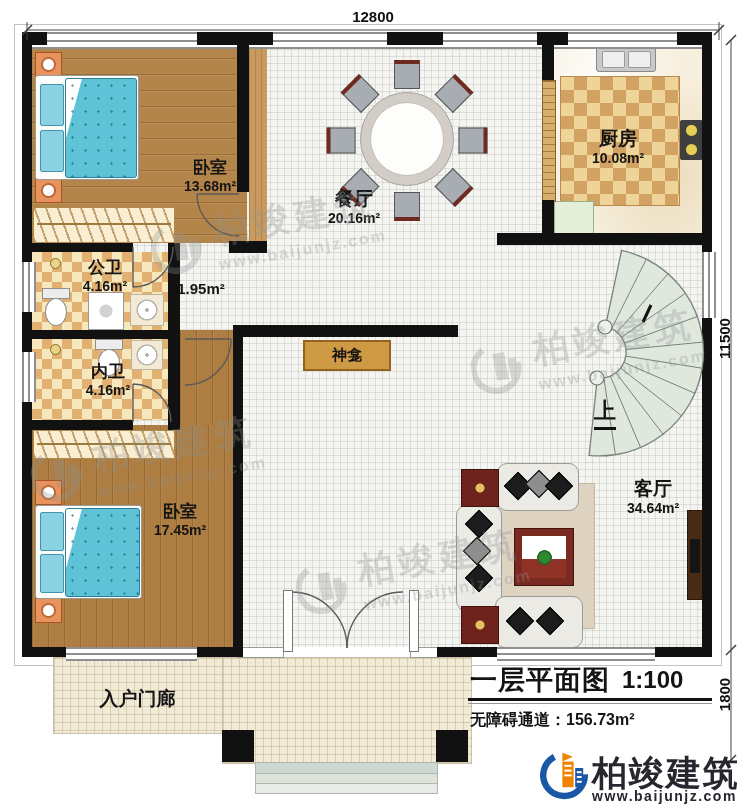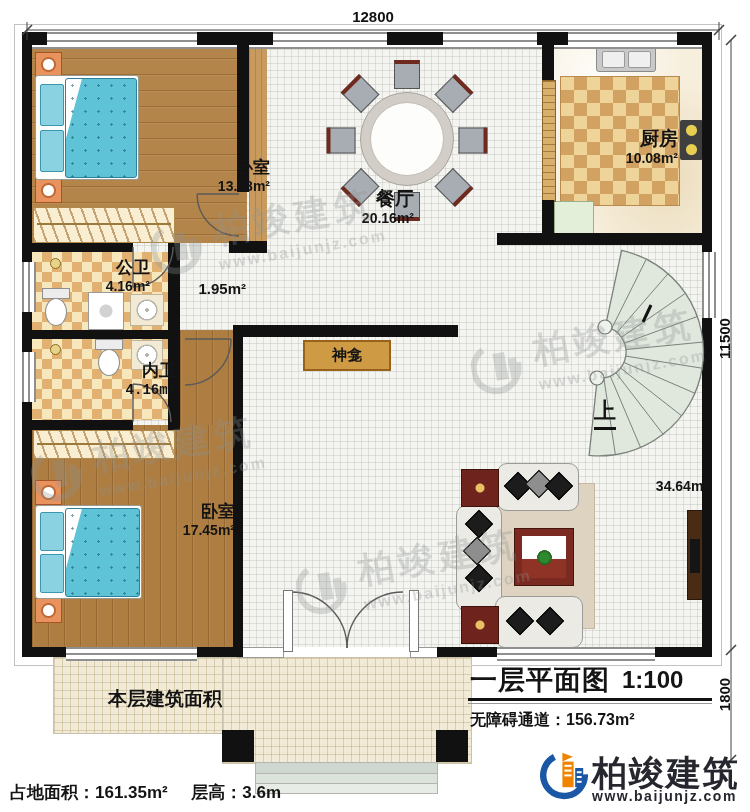--- a/index.html
+++ b/index.html
@@ -81,21 +81,21 @@
                          radial-gradient(circle,#2d7a2d 0 7px,transparent 8px);
         background-blend-mode:normal;}
   .plantdot{position:absolute;border-radius:50%;background:radial-gradient(circle,#2f8a2f 0 45%,#1d5a1d 70%,transparent 71%);}
   .tvcab{background:#4a2c15;border:1px solid #2c1708;}
   .tv{background:#151515;}
   .doorleaf{background:#fff;border:1px solid #777;}
   .steps{border:1px solid #b5b5b0;}
   .step1{background:#cfd8d0;} .step2{background:#dce3da;} .step3{background:#e8ece6;}
   .col{background:#111;}
   
-  .lbl{position:absolute;text-align:right;line-height:1.18;color:#141414;z-index:30;}
+  .lbl{position:absolute;text-align:center;line-height:1.18;color:#141414;z-index:30;}
   .lbl .nm{display:block;font-weight:bold;font-size:17px;}
   .lbl.big .nm{font-size:19px;}
   .lbl .ar{display:block;font-weight:bold;font-size:14px;}
   .dimtxt{position:absolute;font-size:15px;font-weight:bold;color:#111;text-align:center;z-index:30;}
   .rot{transform:rotate(-90deg);transform-origin:center;}
   .uplbl{position:absolute;font-size:22px;font-weight:bold;z-index:30;border-bottom:3px solid #111;padding-bottom:1px;}
   .outline{border:1px solid #c2c2c2;}
   
   .ttl-cn{position:absolute;font-size:27px;font-weight:bold;letter-spacing:1px;z-index:40;}
   .ttl-scale{position:absolute;font-size:24px;font-weight:bold;z-index:40;}
@@ -321,34 +321,35 @@
     <span class="nm">厨房</span>
     <span class="ar">10.08m²</span>
   </div>
   <div class="lbl" style="left:60px;top:258px;width:90px;">
     <span class="nm">公卫</span>
     <span class="ar">4.16m²</span>
   </div>
   <div class="lbl" style="left:156px;top:280px;width:90px;">
     <span class="ar" style="font-size:15px;">1.95m²</span>
   </div>
-  <div class="lbl" style="left:76px;top:362px;width:100px;font-family:Liberation Mono, monospace;">
+  <div class="lbl" style="left:58px;top:362px;width:100px;">
     <span class="nm">内卫</span>
     <span class="ar">4.16m²</span>
   </div>
   <div class="lbl" style="left:125px;top:502px;width:110px;">
     <span class="nm">卧室</span>
     <span class="ar">17.45m²</span>
   </div>
   <div class="lbl big" style="left:598px;top:478px;width:110px;">
+    <span class="nm">客厅</span>
     <span class="ar">34.64m²</span>
   </div>
   <div class="uplbl" style="left:594px;top:396px;">上</div>
   <div class="lbl big" style="left:53px;top:688px;width:169px;">
-    <span class="nm">本层建筑面积</span>
+    <span class="nm">入户门廊</span>
   </div>
 
   <div class="dimtxt" style="left:338px;top:8px;width:70px;">12800</div>
   <div class="dimtxt rot" style="left:694px;top:330px;width:60px;">11500</div>
   <div class="dimtxt rot" style="left:694px;top:686px;width:60px;">1800</div>
 
   <div class="wm" style="left:150px;top:198px;">
     <svg width="54" height="54" viewBox="0 0 60 60">
       <path d="M16,8 A25,25 0 1 0 52,28" stroke="currentColor" stroke-width="7" fill="none"></path>
       <rect x="26" y="14" width="13" height="30" fill="currentColor"></rect>
@@ -394,25 +395,20 @@
   </div>
 
   <div class="ttl-cn" style="left:470px;top:662px;">一层平面图</div>
   <div class="ttl-scale" style="left:622px;top:666px;">1:100</div>
   <div class="ttl-rule" style="left:468px;top:698px;width:244px;height:3px;"></div>
   <div class="ttl-rule2" style="left:468px;top:703px;width:244px;height:1px;"></div>
   <div class="ttl-sub" style="left:470px;top:710px;">
     <span>无障碍通道：</span><span>156.73m²</span>
   </div>
 
-  <div class="foot" style="left:10px;top:781px;">
-    <span>占地面积：</span><span>161.35m²</span>
-    <span style="display:inline-block;width:14px;"></span>
-    <span>层高：</span><span>3.6m</span>
-  </div>
 
   <svg class="abs" style="left:540px;top:748px;z-index:40;" width="48" height="56" viewBox="0 0 60 68">
     <path d="M18,10 A26,26 0 1 0 56,32" stroke="#1a57a5" stroke-width="8" fill="none"></path>
     <path d="M28,16 L28,5 L41,10 Z" fill="#f08300"></path>
     <rect x="28" y="16" width="14" height="32" fill="#f08300"></rect>
     <rect x="30.5" y="20" width="9" height="2.5" fill="#fff"></rect>
     <rect x="30.5" y="26" width="9" height="2.5" fill="#fff"></rect>
     <rect x="30.5" y="32" width="9" height="2.5" fill="#fff"></rect>
     <rect x="44" y="24" width="10" height="24" fill="#1a57a5"></rect>
     <rect x="46" y="28" width="6" height="2.5" fill="#fff"></rect>

